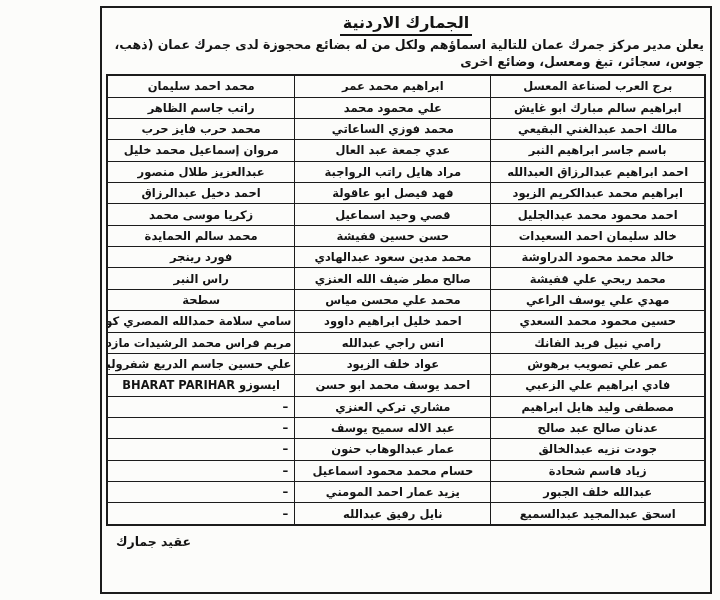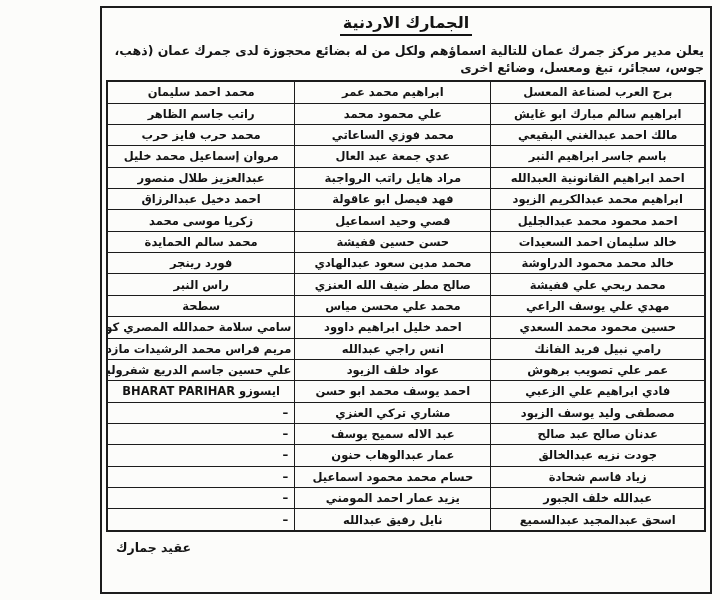--- a/index.html
+++ b/index.html
@@ -15,21 +15,21 @@
   }
   .frame{
     position:absolute;top:6px;bottom:6px;left:8px;right:8px;
     border:2px solid var(--line);padding:3px 4px;box-sizing:border-box;
   }
   .title-row{text-align:center;margin-top:2px;}
   .title{
     display:inline-block;font-size:16px;letter-spacing:0.5px;
     border-bottom:2px solid var(--ink);padding:0 3px 2px;
   }
-  .intro{margin-top:6px;font-size:12.5px;line-height:17px;text-align:right;padding:0 2px;}
+  .intro{margin-top:0;font-size:12.5px;line-height:17px;text-align:right;padding:0 2px;}
   .names{
     width:100%;height:452px;border-collapse:collapse;table-layout:fixed;
     margin-top:4px;border:2px solid var(--line);
   }
   .names td{
     border:1px solid var(--line);text-align:center;font-size:11.5px;
     padding:0 3px;white-space:nowrap;overflow:hidden;
   }
   .names td.dash-cell{text-align:right;padding-right:6px;}
   .col-right{width:35.8%;}
@@ -72,21 +72,21 @@
             <td>مالك احمد عبدالغني البقيعي</td>
             <td>محمد فوزي الساعاتي</td>
             <td>محمد حرب فايز حرب</td>
           </tr>
           <tr>
             <td>باسم جاسر ابراهيم النبر</td>
             <td>عدي جمعة عبد العال</td>
             <td>مروان إسماعيل محمد خليل</td>
           </tr>
           <tr>
-            <td>احمد ابراهيم القانونية العبدالله</td>
+            <td>احمد ابراهيم عبدالرزاق العبدالله</td>
             <td>مراد هايل راتب الرواجبة</td>
             <td>عبدالعزيز طلال منصور</td>
           </tr>
           <tr>
             <td>ابراهيم محمد عبدالكريم الزيود</td>
             <td>فهد فيصل ابو عاقولة</td>
             <td>احمد دخيل عبدالرزاق</td>
           </tr>
           <tr>
             <td>احمد محمود محمد عبدالجليل</td>
@@ -127,21 +127,21 @@
             <td>عمر علي تصويب برهوش</td>
             <td>عواد خلف الزيود</td>
             <td>علي حسين جاسم الدريع شفروليه</td>
           </tr>
           <tr>
             <td>فادي ابراهيم علي الزعبي</td>
             <td>احمد يوسف محمد ابو حسن</td>
             <td>ايسوزو BHARAT PARIHAR</td>
           </tr>
           <tr>
-            <td>مصطفى وليد يوسف الزيود</td>
+            <td>مصطفى وليد هايل ابراهيم</td>
             <td>مشاري تركي العنزي</td>
             <td class="dash-cell">–</td>
           </tr>
           <tr>
             <td>عدنان صالح عبد صالح</td>
             <td>عبد الاله سميح يوسف</td>
             <td class="dash-cell">–</td>
           </tr>
           <tr>
             <td>جودت نزيه عبدالخالق</td>

